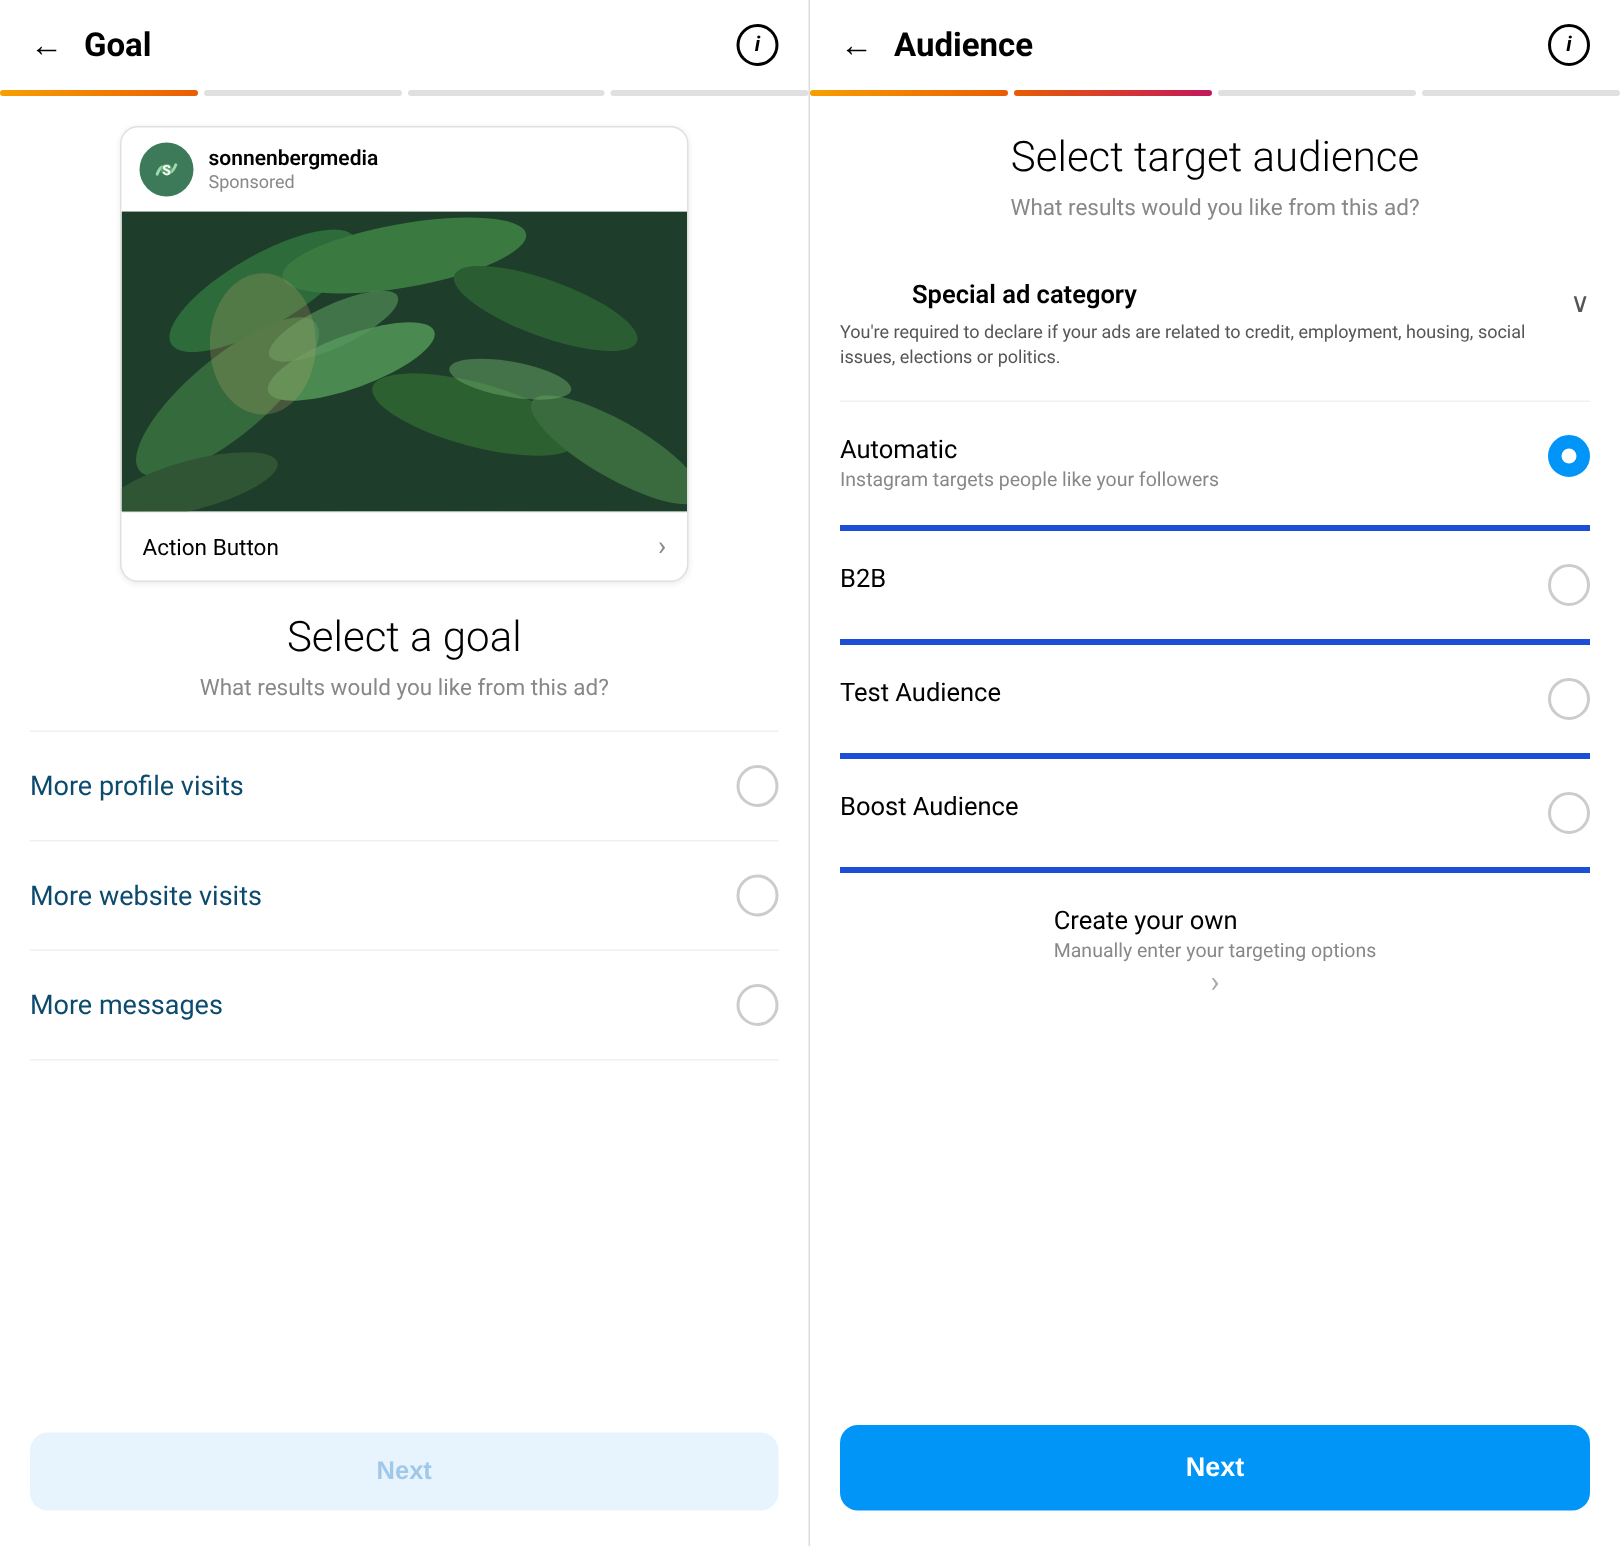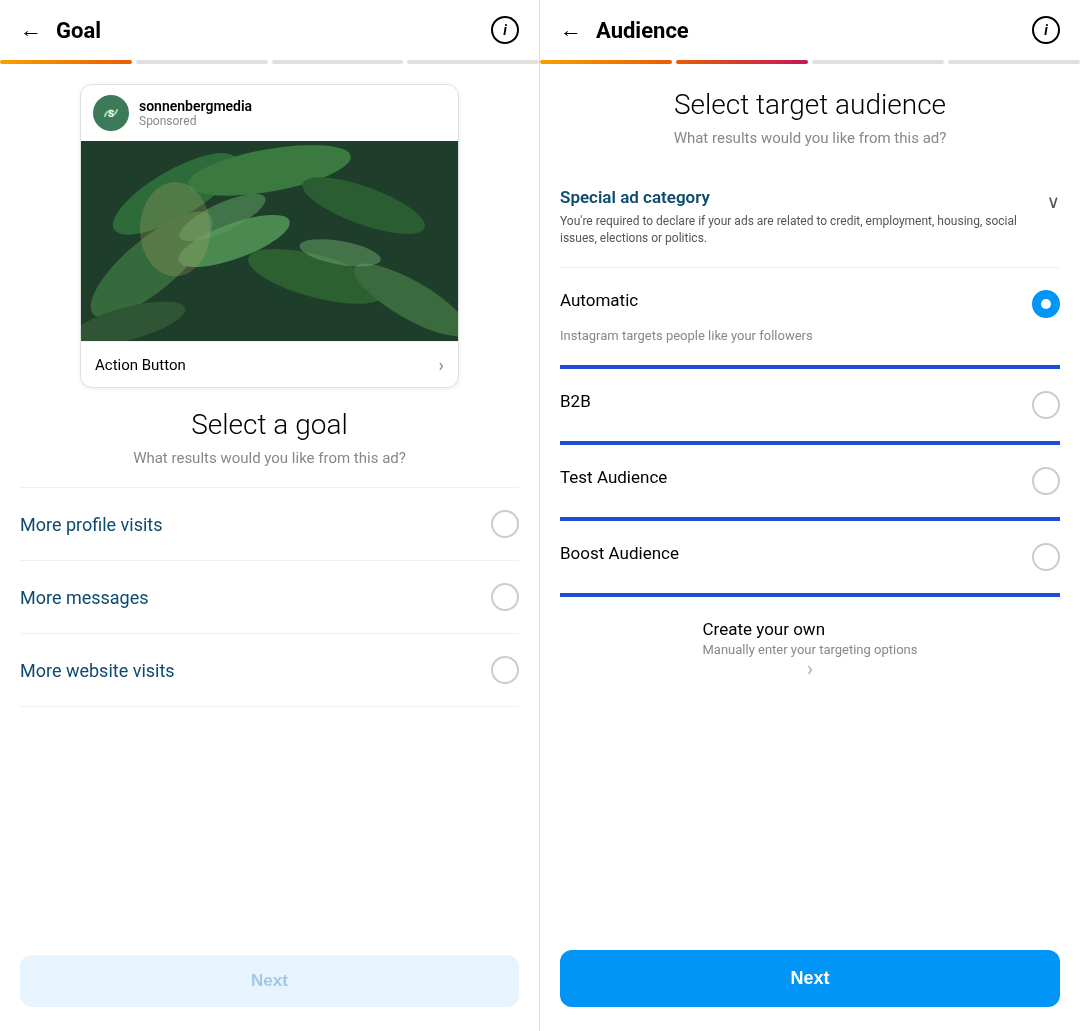--- a/index.html
+++ b/index.html
@@ -233,22 +233,23 @@
       align-items: flex-start;
       justify-content: space-between;
       gap: 12px;
     }
     .special-ad-text {
       flex: 1;
     }
     .special-ad-title {
       font-size: 17px;
       font-weight: 600;
-      color: #0c4a6e;
+      color: #000000;
       margin-bottom: 6px;
+      margin-left: 48px;
     }
     .special-ad-desc {
       font-size: 12px;
       color: #555;
       line-height: 1.4;
     }
     .chevron-down {
       font-size: 18px;
       color: #555;
       margin-top: 4px;
@@ -267,21 +268,21 @@
       flex: 1;
     }
     .audience-option-name {
       font-size: 17px;
       color: #000;
       font-weight: 400;
     }
     .audience-option-desc {
       font-size: 13px;
       color: #888;
-      margin-top: 18px;
+      margin-top: 3px;
     }
     .radio-blue {
       width: 28px;
       height: 28px;
       border-radius: 50%;
       border: 2px solid #0095f6;
       background: #0095f6;
       display: flex;
       align-items: center;
       justify-content: center;
@@ -404,25 +405,25 @@
 
   <div class="section-title">Select a goal</div>
   <div class="section-subtitle">What results would you like from this ad?</div>
 
   <div class="goal-options">
     <div class="goal-option">
       <span class="goal-label">More profile visits</span>
       <div class="radio-circle"></div>
     </div>
     <div class="goal-option">
+      <span class="goal-label">More website visits</span>
+      <div class="radio-circle"></div>
+    </div>
+    <div class="goal-option">
       <span class="goal-label">More messages</span>
-      <div class="radio-circle"></div>
-    </div>
-    <div class="goal-option">
-      <span class="goal-label">More website visits</span>
       <div class="radio-circle"></div>
     </div>
   </div>
 
   <div class="next-btn-container">
     <button class="next-btn disabled">Next</button>
   </div>
 </div>
 
 <div class="right-panel">

